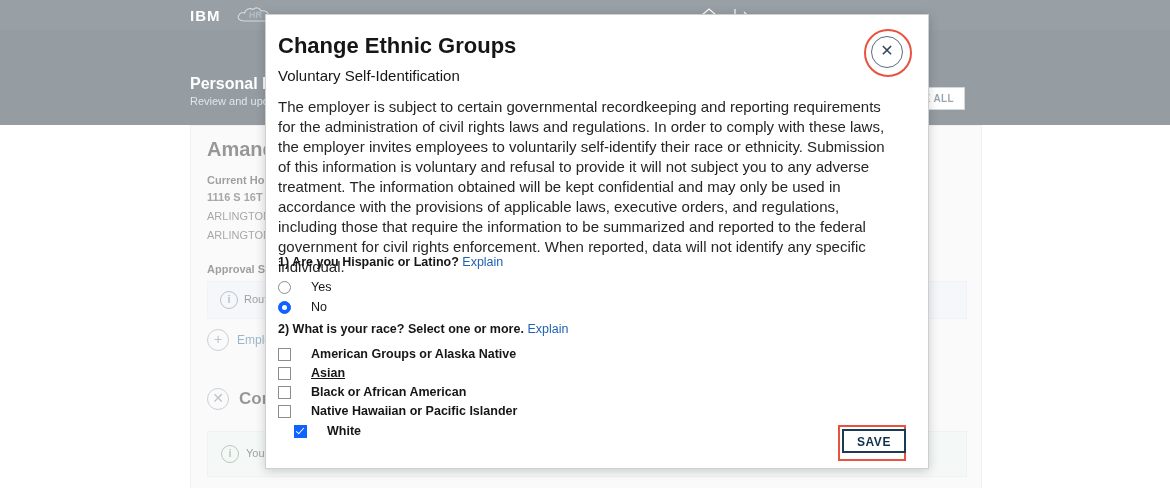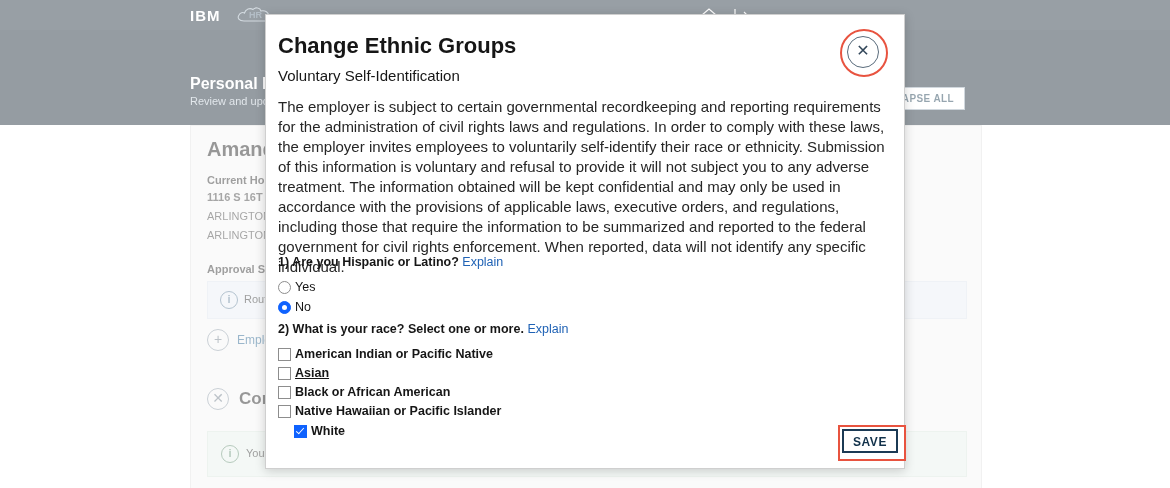--- a/index.html
+++ b/index.html
@@ -226,20 +226,21 @@
   }
 
   
   .modal {
     position: absolute;
     left: 265px; top: 14px;
     width: 638px; height: 453px;
     background: #ffffff;
     border: 1px solid #cfcfcf;
     box-shadow: 0 2px 10px rgba(0,0,0,0.18);
+    padding-left: 24px;
   }
   .modal-title {
     position: absolute;
     left: 12px; top: 18px;
     font-size: 22px;
     font-weight: bold;
     color: #161616;
   }
   .modal-subtitle {
     position: absolute;
@@ -291,21 +292,21 @@
     font-weight: normal;
     color: #1f62b5;
     margin-left: 0;
     cursor: pointer;
     text-decoration: none;
   }
   .opt-row {
     position: absolute;
     display: flex;
     align-items: center;
-    gap: 4px;
+    gap: 20px;
     font-size: 12.5px;
     color: #161616;
   }
   .radio {
     width: 11px; height: 11px;
     border-radius: 50%;
     border: 1px solid #8d8d8d;
     background: #ffffff;
     display: inline-block;
     position: relative;
@@ -355,21 +356,21 @@
   }
   .save-ring {
     position: absolute;
     left: 0; top: 0;
     width: 64px; height: 32px;
     border: 2px solid #e8533f;
   }
   .save-btn {
     position: absolute;
     left: 4px; top: 4px;
-    width: 56px; height: 24px;
+    width: 64px; height: 24px;
     background: #ffffff;
     border: 2px solid #1b3a54;
     color: #11314a;
     font-size: 12px;
     font-weight: bold;
     letter-spacing: .5px;
     line-height: 21px;
     text-align: center;
     cursor: pointer;
   }
@@ -469,21 +470,21 @@
       <span class="opt-label-plain">No</span>
     </div>
 
     <div class="q-line" style="left:12px; top:307px;">
       <span>2) What is your race? Select one or more.</span>
       <a class="explain-link" href="#">Explain</a>
     </div>
 
     <div class="opt-row" style="left:12px; top:332px;">
       <span class="cbox"></span>
-      <span class="race-label">American Indian or Pacific Native</span>
+      <span class="race-label">American Groups or Alaska Native</span>
     </div>
     <div class="opt-row" style="left:12px; top:351px;text-decoration:underline;">
       <span class="cbox"></span>
       <span class="race-label">Asian</span>
     </div>
     <div class="opt-row" style="left:12px; top:370px;">
       <span class="cbox"></span>
       <span class="race-label">Black or African American</span>
     </div>
     <div class="opt-row" style="left:12px; top:389px;">

